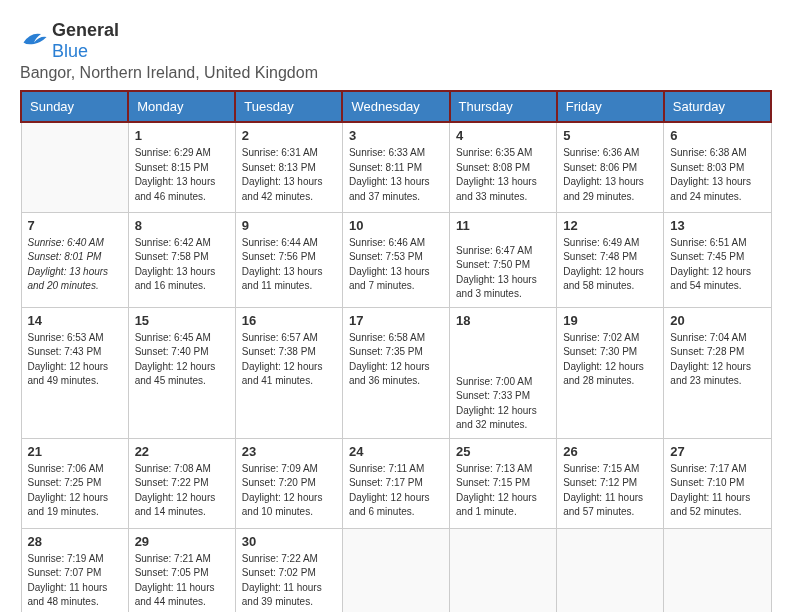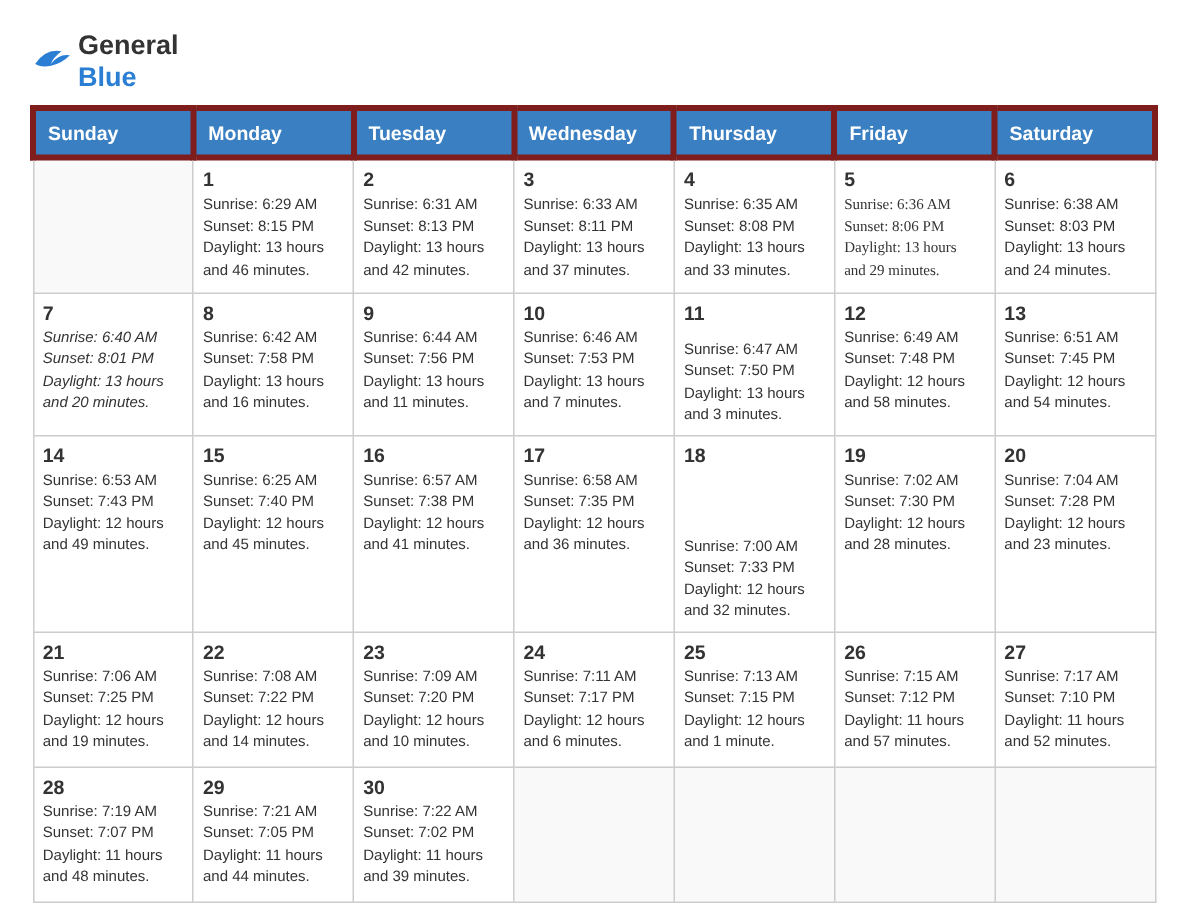--- a/index.html
+++ b/index.html
@@ -22,21 +22,21 @@
       align-items: center;
       gap: 4px;
     }
     .logo-text-general {
       font-size: 18px;
       font-weight: bold;
       color: #333;
     }
     .logo-text-blue {
       font-size: 18px;
-      font-weight: bold;
+      font-weight: normal;
       color: #2a7fd4;
     }
     .logo-bird {
       width: 28px;
       height: 22px;
     }
     .title-block {
       text-align: right;
     }
     .month-title {
@@ -54,22 +54,22 @@
       width: 100%;
       border-collapse: collapse;
       border: 1px solid #ccc;
     }
     .calendar th {
       background: #3a7fc1;
       color: #fff;
       text-align: left;
       padding: 7px 8px;
       font-size: 13px;
-      font-weight: bold;
-      border: 4px solid #7f1d1d;
+      font-weight: normal;
+      border: 2px solid #7f1d1d;
     }
     .calendar td {
       vertical-align: top;
       border: 1px solid #ccc;
       padding: 5px 6px;
       width: 107px;
       min-height: 90px;
       font-size: 10.5px;
       color: #333;
       background: #fff;
@@ -101,20 +101,21 @@
       <svg class="logo-bird" viewBox="0 0 40 30" xmlns="http://www.w3.org/2000/svg">
         <path d="M5 20 Q15 5 30 8 Q22 14 20 20 Q28 10 38 12 Q30 20 20 22 Q10 24 5 20Z" fill="#2a7fd4"></path>
       </svg>
     </div>
     <div>
       <span class="logo-text-general">General</span><br>
       <span class="logo-text-blue">Blue</span>
     </div>
   </div>
   <div class="title-block">
+    <div class="location-title">Bangor, Northern Ireland, United Kingdom</div>
   </div>
 </div>
 
 <table class="calendar">
   <thead>
     <tr>
     <th>Sunday</th>
         <th>Monday</th>
         <th>Tuesday</th>
         <th>Wednesday</th>
@@ -149,21 +150,21 @@
         </td>
         <td>
           <span class="day-number">4</span>
           <div class="day-info" style="white-space: pre-line;">Sunrise: 6:35 AM
 Sunset: 8:08 PM
 Daylight: 13 hours
 and 33 minutes.</div>
         </td>
         <td>
           <span class="day-number">5</span>
-          <div class="day-info" style="white-space: pre-line; font-family: Liberation Serif, serif;">Sunrise: 6:36 AM
+          <div class="day-info" style="white-space: pre-line;">Sunrise: 6:36 AM
 Sunset: 8:06 PM
 Daylight: 13 hours
 and 29 minutes.</div>
         </td>
         <td>
           <span class="day-number">6</span>
           <div class="day-info" style="white-space: pre-line;">Sunrise: 6:38 AM
 Sunset: 8:03 PM
 Daylight: 13 hours
 and 24 minutes.</div>
@@ -223,21 +224,21 @@
       <tr class="week-row">
         <td>
           <span class="day-number">14</span>
           <div class="day-info" style="white-space: pre-line;">Sunrise: 6:53 AM
 Sunset: 7:43 PM
 Daylight: 12 hours
 and 49 minutes.</div>
         </td>
         <td>
           <span class="day-number">15</span>
-          <div class="day-info" style="white-space: pre-line;">Sunrise: 6:25 AM
+          <div class="day-info" style="white-space: pre-line;">Sunrise: 6:45 AM
 Sunset: 7:40 PM
 Daylight: 12 hours
 and 45 minutes.</div>
         </td>
         <td>
           <span class="day-number">16</span>
           <div class="day-info" style="white-space: pre-line;">Sunrise: 6:57 AM
 Sunset: 7:38 PM
 Daylight: 12 hours
 and 41 minutes.</div>

